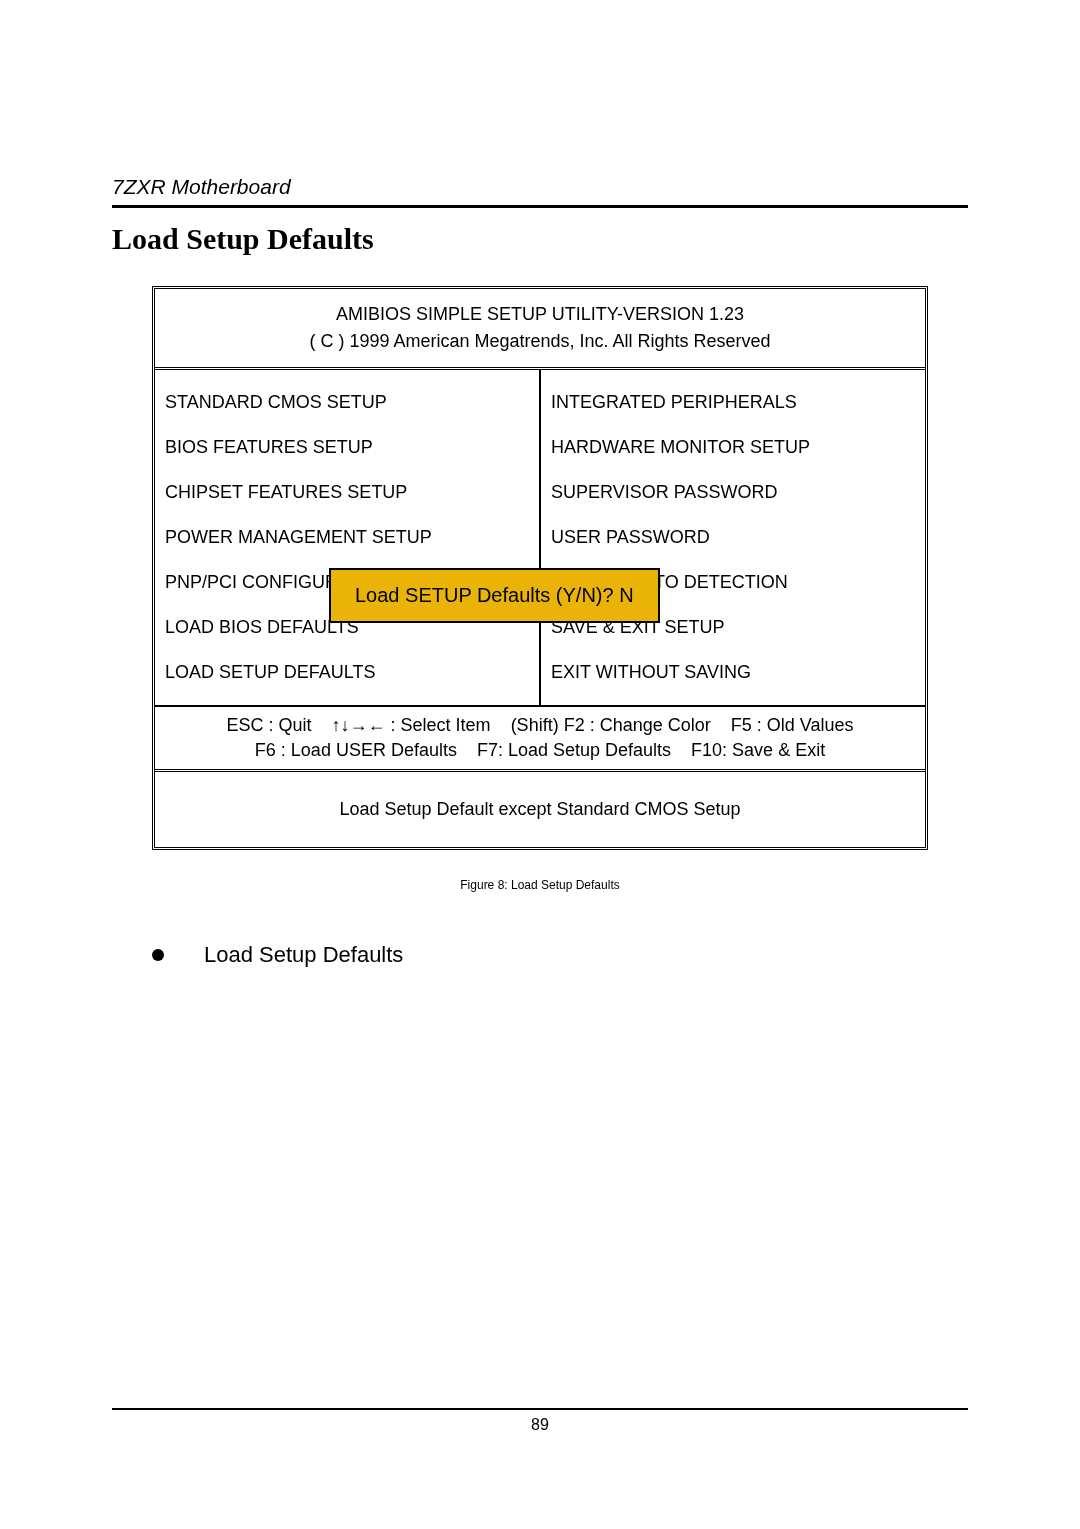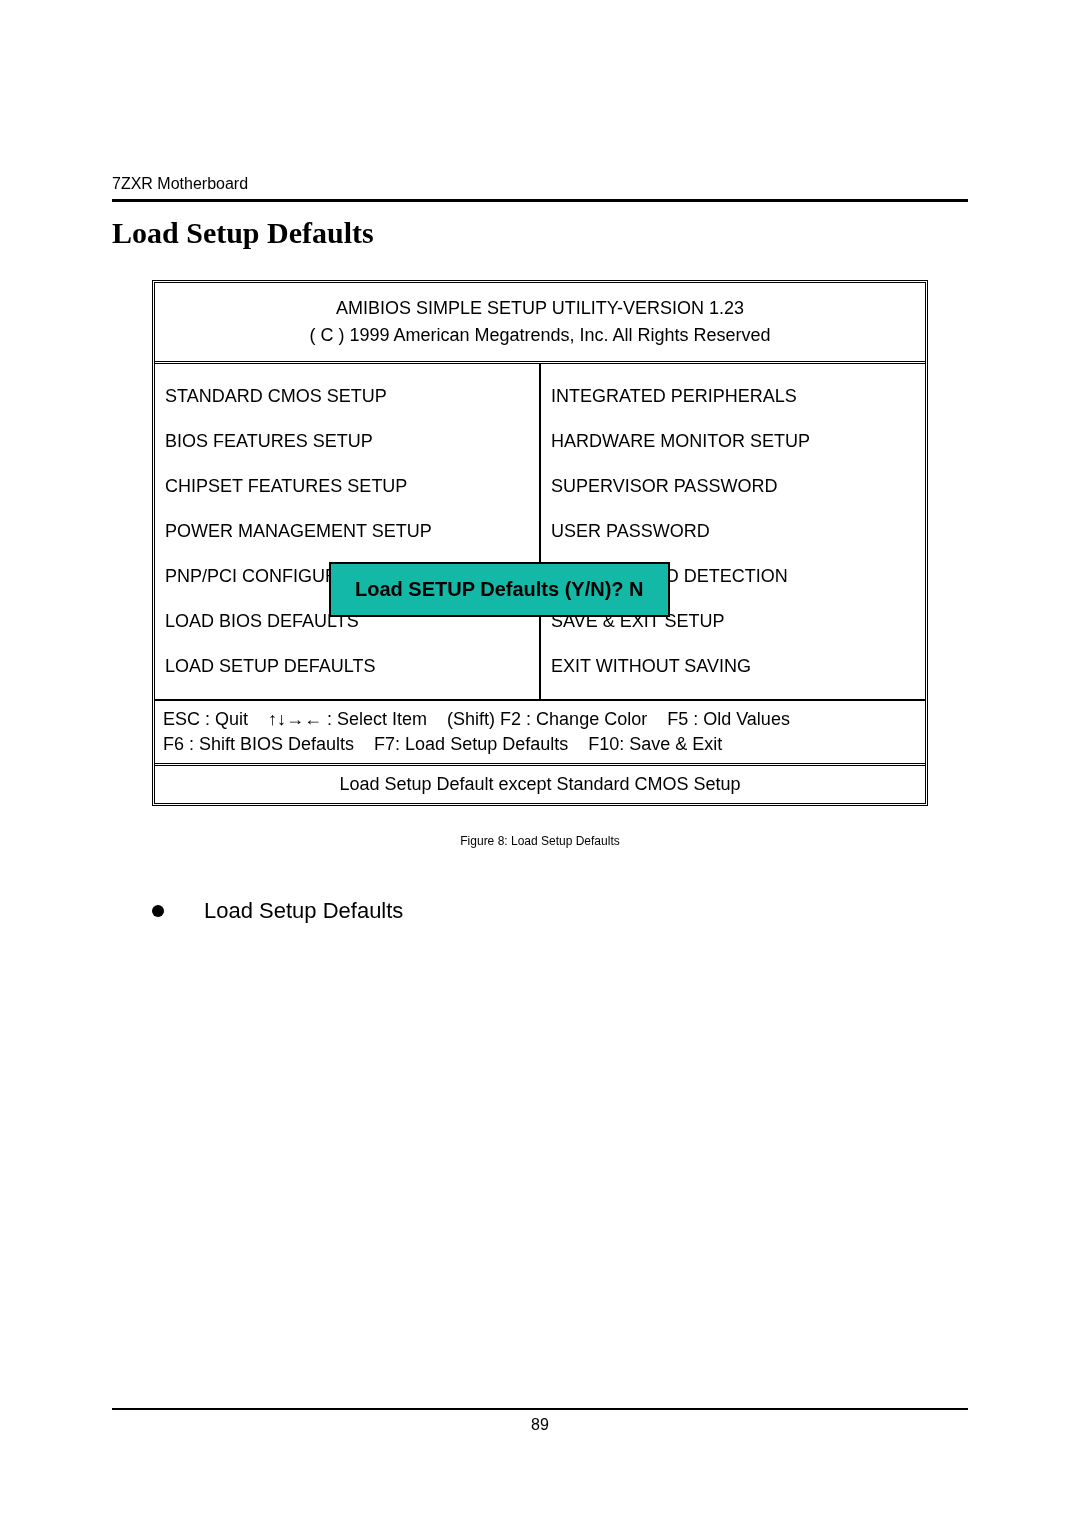--- a/index.html
+++ b/index.html
@@ -12,23 +12,24 @@
     font-family: Arial, Helvetica, sans-serif;
     color: #000;
     width: 1080px;
     height: 1529px;
     position: relative;
   }
   .page {
     padding: 175px 112px 0 112px;
   }
   .doc-header {
-    font-size: 16px;
+    font-size: 21px;
     font-family: Arial, sans-serif;
     margin-bottom: 6px;
+    font-style: italic;
   }
   .hr-top {
     border: none;
     border-top: 3px solid #000;
     margin-bottom: 14px;
   }
   .section-title {
     font-family: "Times New Roman", Times, serif;
     font-weight: bold;
     font-size: 30px;
@@ -59,46 +60,45 @@
   .menu-item {
     font-size: 18px;
     padding: 12px 0 12px 0;
     white-space: nowrap;
   }
   .dialog-overlay {
     position: absolute;
     left: 174px;
     top: 198px;
     border: 2px solid #000;
-    background: #14b8a6;
+    background: #eab308;
     padding: 14px 24px;
     font-size: 20px;
     font-family: Arial, sans-serif;
-    font-weight: bold;
   }
   .footer-row {
     border-top: 2px solid #000;
     padding: 6px 8px;
     font-size: 18px;
     line-height: 1.4;
   }
   .footer-line {
     display: flex;
-    justify-content: flex-start;
+    justify-content: center;
   }
   .footer-line span {
     white-space: nowrap;
   }
   .footer-line .seg {
     margin-right: 20px;
   }
   .hint-row {
     border-top: 3px double #000;
     text-align: center;
-    padding: 8px 8px;
+    padding: 27px 8px;
     font-size: 18px;
   }
   .figure-caption {
     text-align: center;
     font-size: 12px;
     margin-top: 28px;
     margin-bottom: 50px;
   }
   .bullet-section {
     display: flex;
@@ -183,21 +183,21 @@
     </div>
 
     <div class="footer-row">
       <div class="footer-line">
         <span class="seg">ESC : Quit</span>
         <span class="seg">↑↓→← : Select Item</span>
         <span class="seg">(Shift) F2 : Change Color</span>
         <span>F5 : Old Values</span>
       </div>
       <div class="footer-line">
-        <span class="seg">F6 : Shift BIOS Defaults</span>
+        <span class="seg">F6 : Load USER Defaults</span>
         <span class="seg">F7: Load Setup Defaults</span>
         <span>F10: Save &amp; Exit</span>
       </div>
     </div>
 
     <div class="hint-row">Load Setup Default except Standard CMOS Setup</div>
 
   </div>
 
   <div class="figure-caption">Figure 8: Load Setup Defaults</div>

